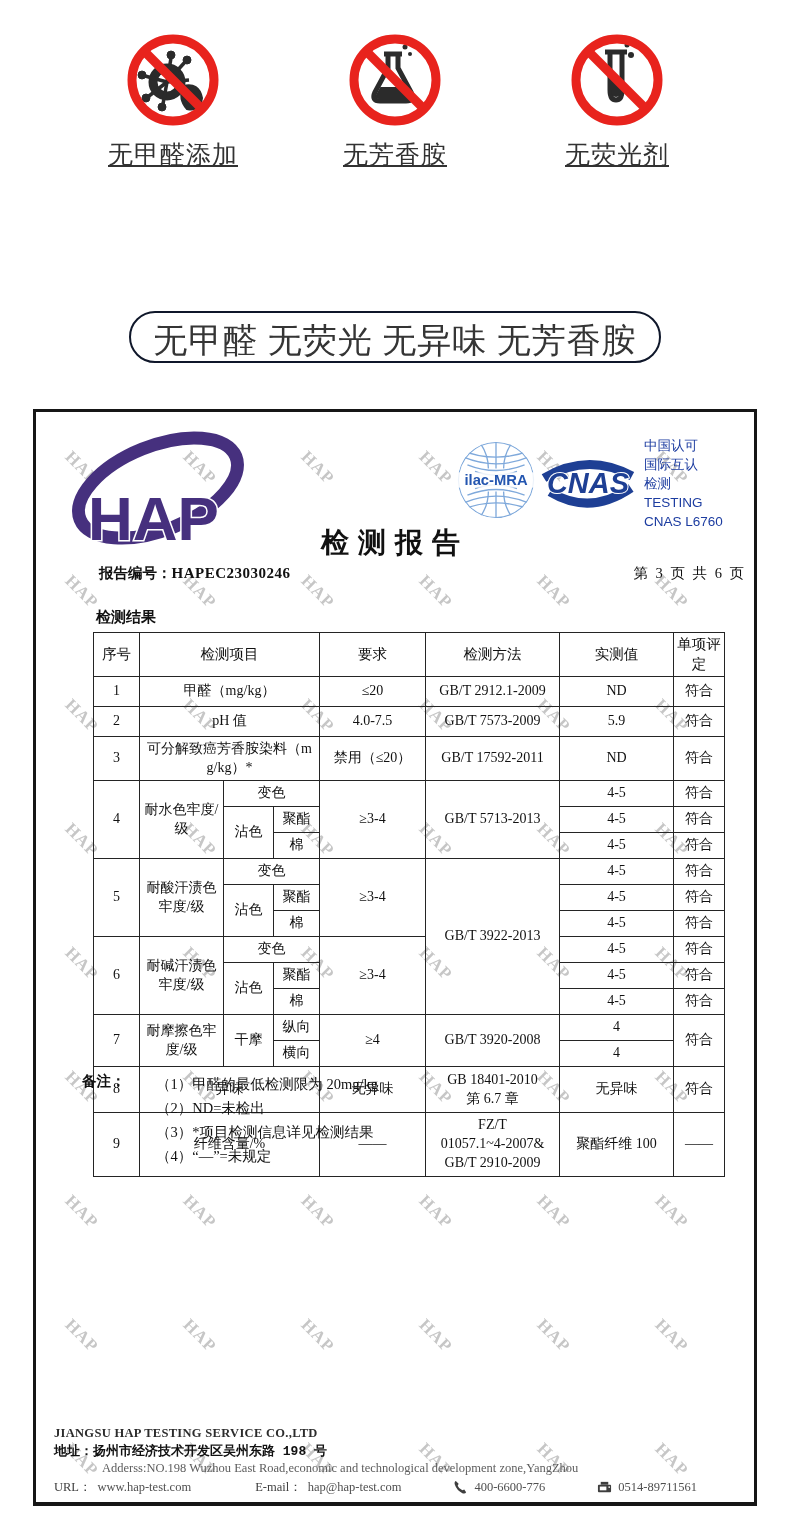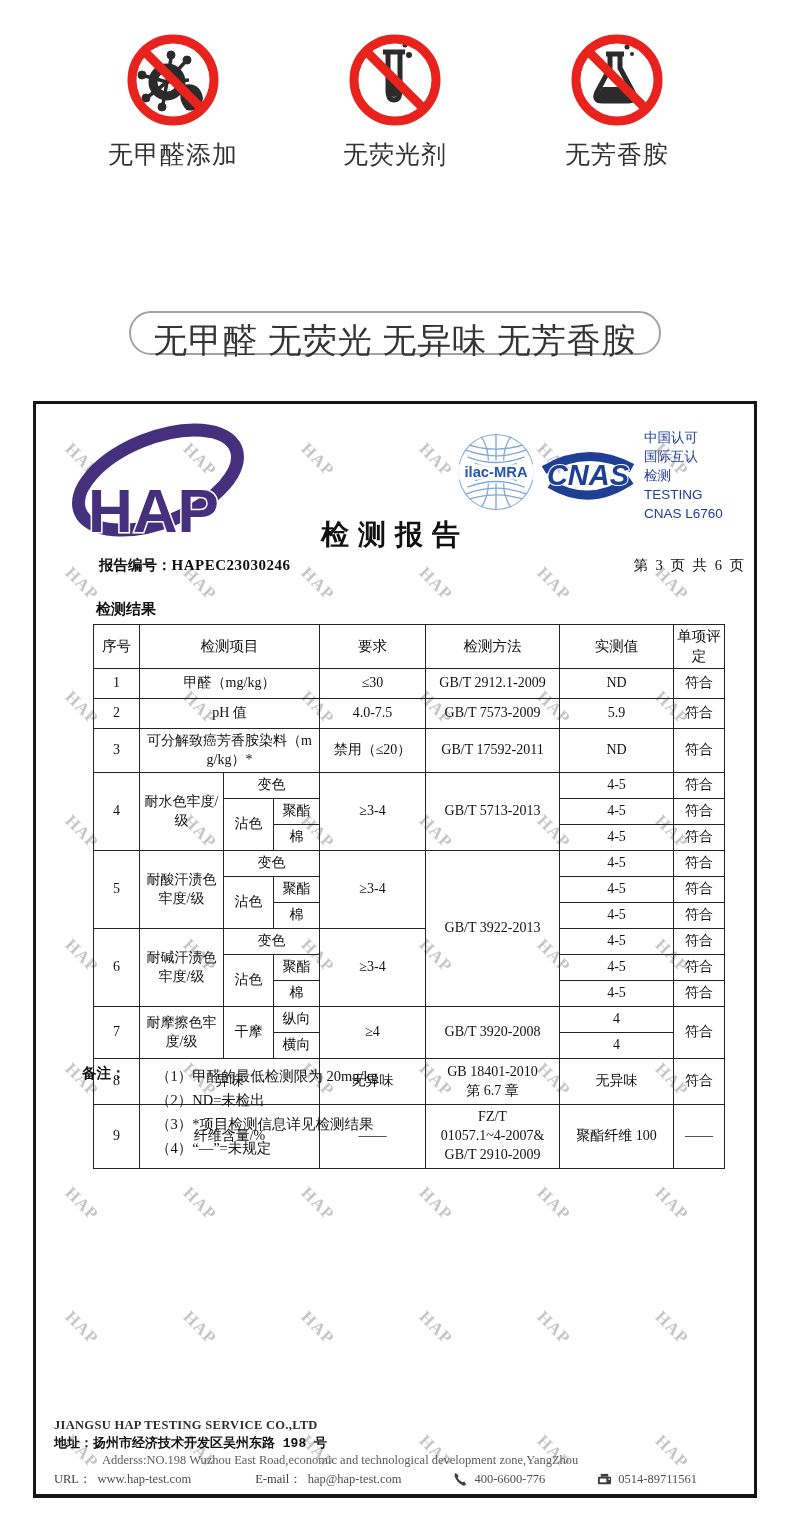--- a/index.html
+++ b/index.html
@@ -6,24 +6,24 @@
   * { margin:0; padding:0; box-sizing:border-box; }
   html,body { background:#ffffff; }
   body {
     width:790px; height:1529px; position:relative; overflow:hidden;
     font-family:"Liberation Serif","DejaVu Serif",serif; color:#222;
   }
   
   .badges { display:flex; justify-content:center; gap:62px; padding-top:30px; }
   .badge { width:160px; text-align:center; }
   .badge svg { width:100px; height:100px; display:block; margin:0 auto; }
-  .badge-label { margin-top:8px; font-size:25px; color:#323232; letter-spacing:1px; }
+  .badge-label { margin-top:8px; font-size:25px; color:#323232; letter-spacing:1px;text-decoration:underline; }
   
   .banner {
-    width:532px; height:44px; margin:140px auto 0; border:2px solid #a3a3a3;
+    width:532px; height:52px; margin:140px auto 0; border:2px solid #0f172a;
     border-radius:32px; text-align:center; line-height:56px;
     font-size:34px; color:#353535; letter-spacing:1px;
   }
   
   .doc {
     position:relative; width:724px; height:1097px; margin:46px auto 0;
     border:3px solid #161616; border-bottom-width:4px; background:#fff; overflow:hidden;
   }
   .wm-layer { position:absolute; inset:0; pointer-events:none; z-index:0; }
   .wm {
@@ -118,49 +118,49 @@
       <g stroke="#e8231d" stroke-width="9" fill="none">
         <circle cx="50" cy="50" r="41"></circle>
         <line x1="22" y1="22" x2="78" y2="78"></line>
       </g>
     </svg>
     <div class="badge-label">无甲醛添加</div>
   </div>
   <div class="badge">
     <svg viewBox="0 0 100 100">
       <g stroke="#2b2b2b" fill="none" stroke-width="5">
+        <line x1="39" y1="24" x2="57" y2="24"></line>
+        <path d="M43 26 V38 L30 62 Q26 71 35 71 H61 Q70 71 66 62 L53 38 V26"></path>
+        <path d="M36 58 H60 L64 65 Q66 68 62 68 H34 Q30 68 32 65 Z" fill="#2b2b2b" stroke-width="2"></path>
+      </g>
+      <circle cx="60" cy="17" r="2.5" fill="#2b2b2b"></circle>
+      <circle cx="65" cy="24" r="2" fill="#2b2b2b"></circle>
+      <g stroke="#e8231d" stroke-width="9" fill="none">
+        <circle cx="50" cy="50" r="41"></circle>
+        <line x1="22" y1="22" x2="78" y2="78"></line>
+      </g>
+    </svg>
+    <div class="badge-label">无芳香胺</div>
+  </div>
+  <div class="badge">
+    <svg viewBox="0 0 100 100">
+      <g stroke="#2b2b2b" fill="none" stroke-width="5">
         <line x1="38" y1="22" x2="60" y2="22"></line>
         <path d="M43 24 V60 Q43 70 49 70 Q55 70 55 60 V24"></path>
       </g>
       <path d="M44 50 H54 V60 Q54 67 49 67 Q44 67 44 60 Z" fill="#2b2b2b"></path>
       <circle cx="60" cy="15" r="2.5" fill="#2b2b2b"></circle>
       <circle cx="64" cy="25" r="3" fill="#2b2b2b"></circle>
       <circle cx="57" cy="9" r="2" fill="#2b2b2b"></circle>
       <g stroke="#e8231d" stroke-width="9" fill="none">
         <circle cx="50" cy="50" r="41"></circle>
         <line x1="22" y1="22" x2="78" y2="78"></line>
       </g>
     </svg>
     <div class="badge-label">无荧光剂</div>
-  </div>
-  <div class="badge">
-    <svg viewBox="0 0 100 100">
-      <g stroke="#2b2b2b" fill="none" stroke-width="5">
-        <line x1="39" y1="24" x2="57" y2="24"></line>
-        <path d="M43 26 V38 L30 62 Q26 71 35 71 H61 Q70 71 66 62 L53 38 V26"></path>
-        <path d="M36 58 H60 L64 65 Q66 68 62 68 H34 Q30 68 32 65 Z" fill="#2b2b2b" stroke-width="2"></path>
-      </g>
-      <circle cx="60" cy="17" r="2.5" fill="#2b2b2b"></circle>
-      <circle cx="65" cy="24" r="2" fill="#2b2b2b"></circle>
-      <g stroke="#e8231d" stroke-width="9" fill="none">
-        <circle cx="50" cy="50" r="41"></circle>
-        <line x1="22" y1="22" x2="78" y2="78"></line>
-      </g>
-    </svg>
-    <div class="badge-label">无芳香胺</div>
   </div>
 </div>
 
 <div class="banner">无甲醛 无荧光 无异味 无芳香胺</div>
 
 <div class="doc">
   <div class="wm-layer">
       <span class="wm" style="left: 26px; top: 46px;">HAP</span>
       <span class="wm" style="left: 144px; top: 46px;">HAP</span>
       <span class="wm" style="left: 262px; top: 46px;">HAP</span>
@@ -283,21 +283,21 @@
         <th>序号</th>
         <th colspan="3">检测项目</th>
         <th>要求</th>
         <th>检测方法</th>
         <th>实测值</th>
         <th>单项评定</th>
       </tr>
       <tr class="h30">
         <td>1</td>
             <td colspan="3">甲醛（mg/kg）</td>
-        <td>≤30</td>
+        <td>≤20</td>
             <td>GB/T 2912.1-2009</td>
         <td>ND</td>
             <td>符合</td>
       </tr>
       <tr class="h30">
         <td>2</td>
             <td colspan="3">pH 值</td>
         <td>4.0-7.5</td>
             <td>GB/T 7573-2009</td>
         <td>5.9</td>

